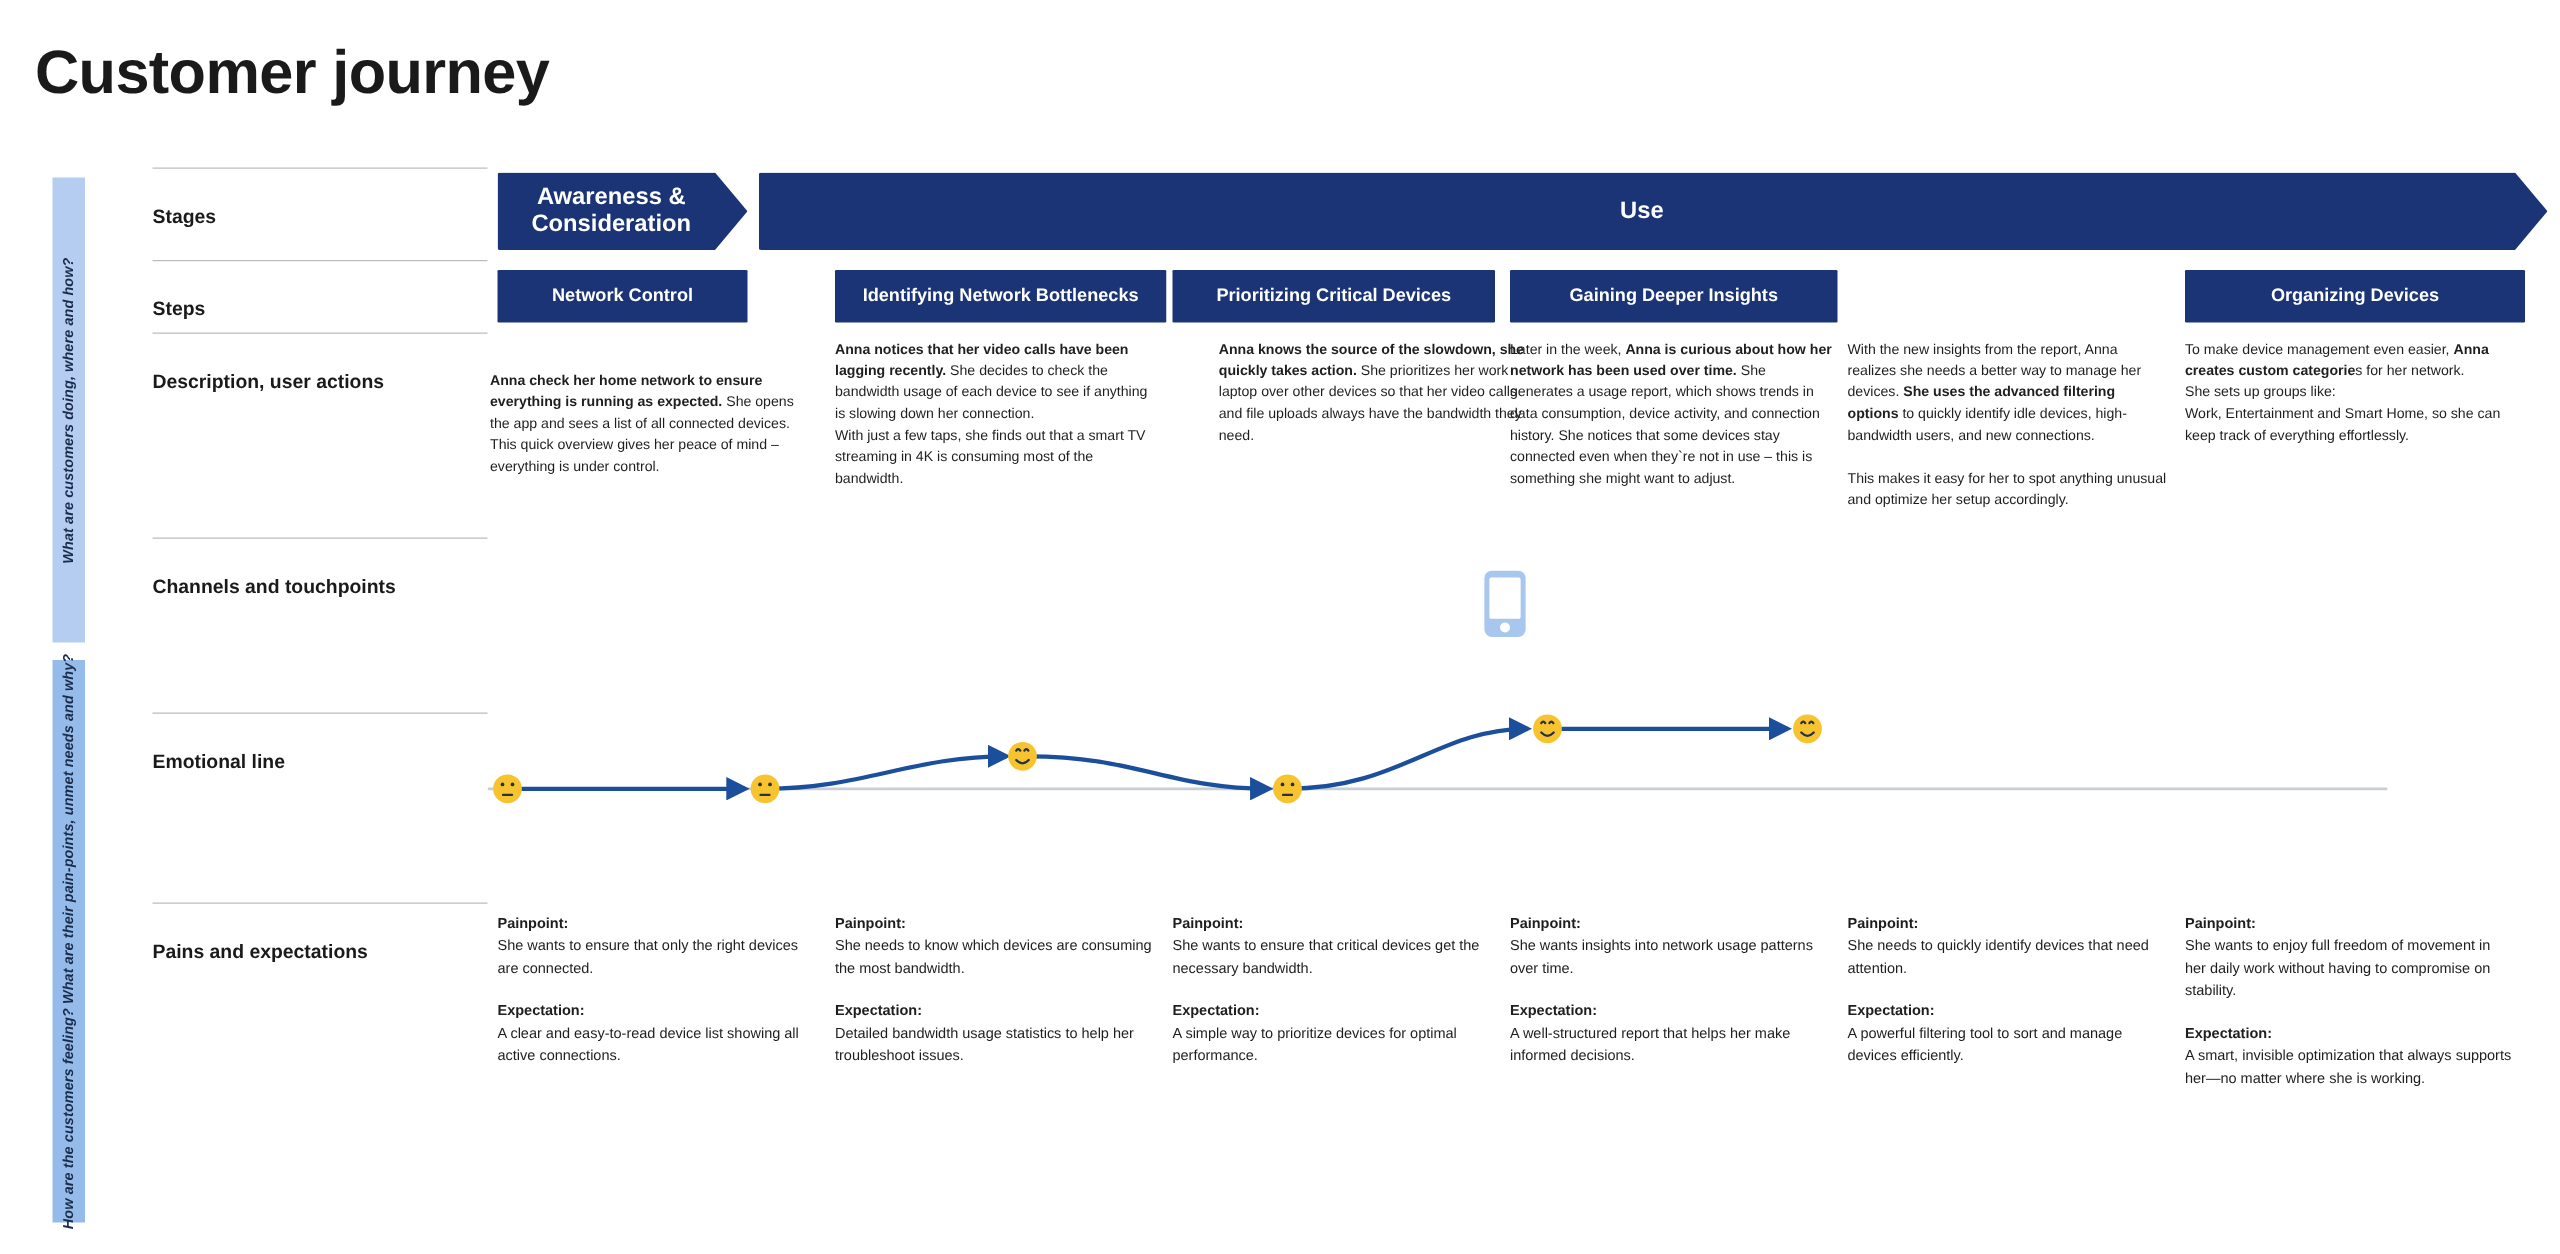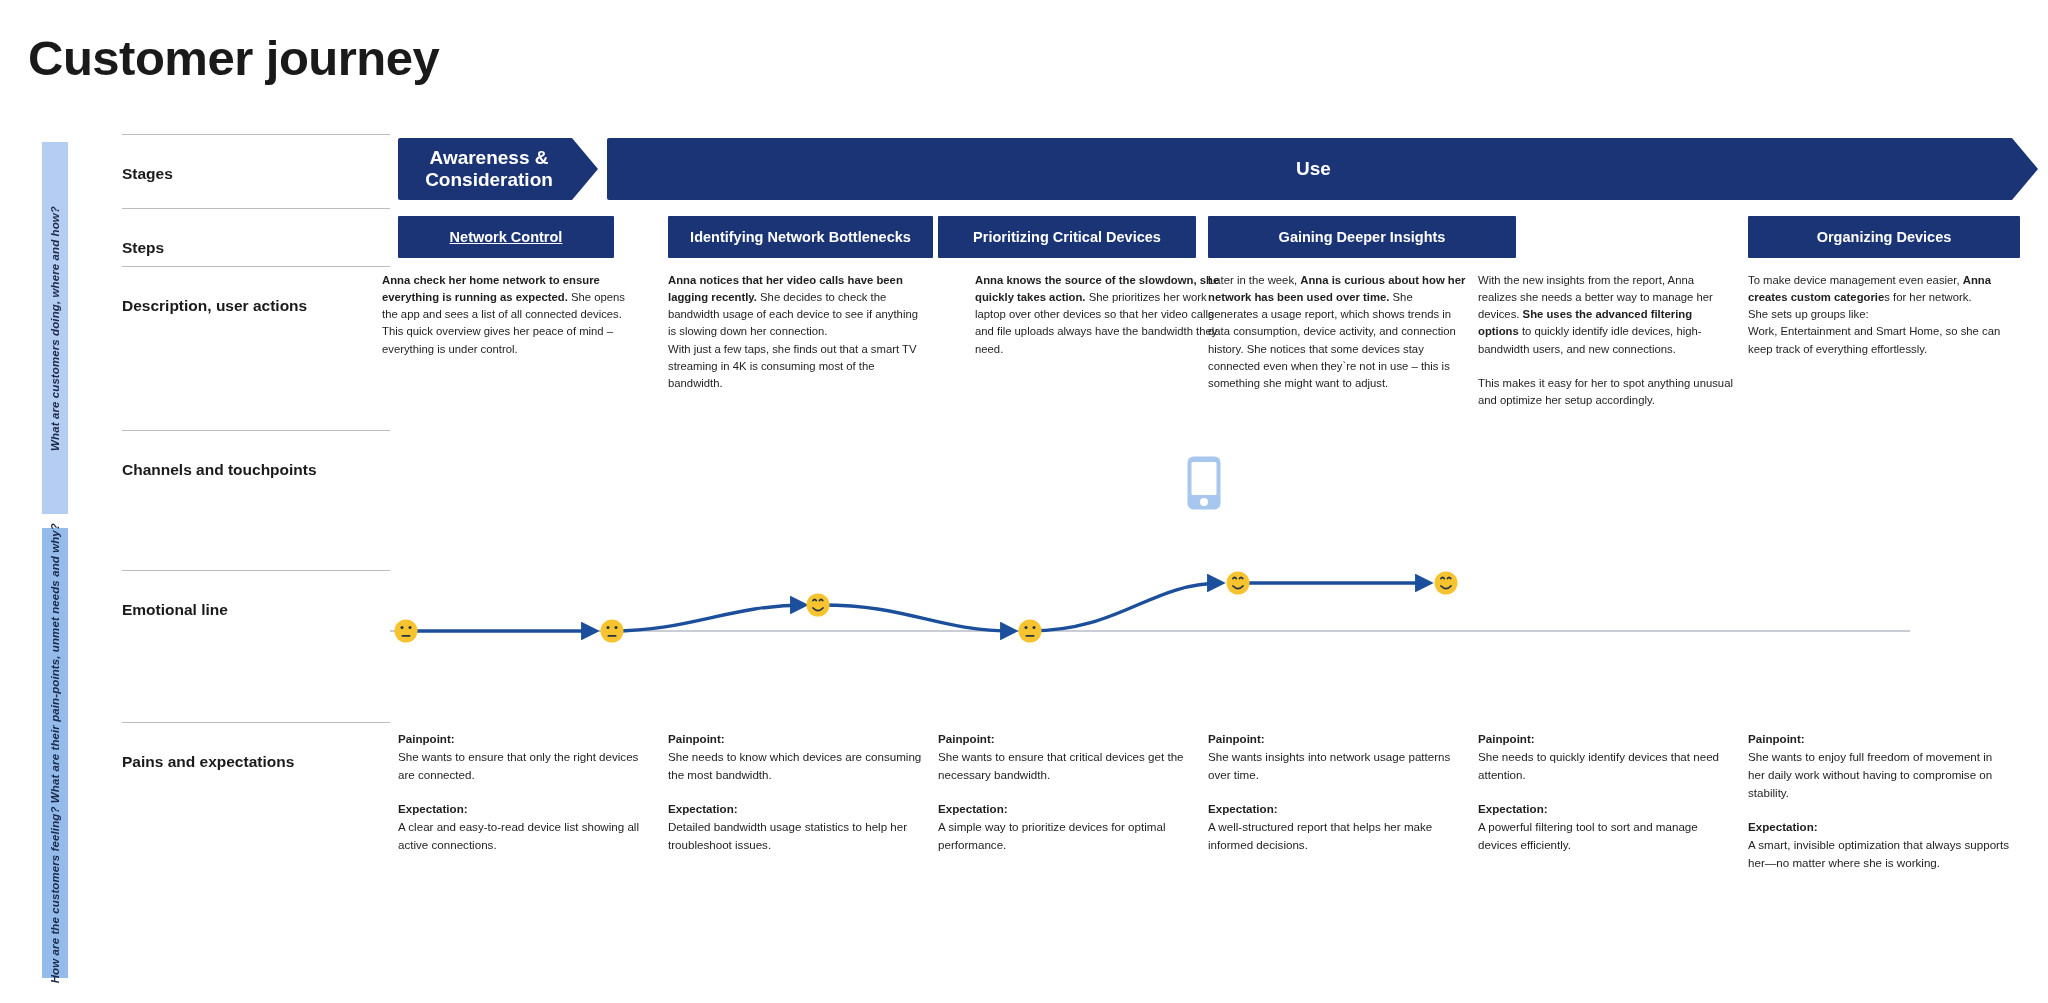--- a/index.html
+++ b/index.html
@@ -115,39 +115,39 @@
   <div class="stages-band">
     <div class="stage s1">
       <span>Awareness &amp; Consideration</span>
     </div>
     <div class="stage s2">
       <span>Use</span>
     </div>
   </div>
 
   <div class="steps-band" id="steps-band">
-      <div class="step" style="left: 0px; width: 216px; text-decoration: underline;">
+      <div class="step" style="left: 0px; width: 200px;">
         <span>Network Control</span>
       </div>
       <div class="step" style="left: 270px; width: 265px;">
         <span>Identifying Network Bottlenecks</span>
       </div>
       <div class="step" style="left: 540px; width: 258px;">
         <span>Prioritizing Critical Devices</span>
       </div>
-      <div class="step" style="left: 810px; width: 308px; align-items: center;">
+      <div class="step" style="left: 810px; width: 262px; align-items: center;">
         <span>Gaining Deeper Insights</span>
       </div>
       <div class="step" style="left: 1350px; width: 272px;">
         <span>Organizing Devices</span>
       </div>
     </div>
 
   <div id="desc-layer">
-      <div class="desc" style="left: 382px; width: 258px;"><b>Anna check her home network to ensure everything is running as expected.</b><span> She opens the app and sees a list of all connected devices.</span><br><span>This quick overview gives her peace of mind – everything is under control.</span></div>
+      <div class="desc" style="left: 392px; width: 258px; margin-top: 25px;"><b>Anna check her home network to ensure everything is running as expected.</b><span> She opens the app and sees a list of all connected devices.</span><br><span>This quick overview gives her peace of mind – everything is under control.</span></div>
       <div class="desc" style="left: 668px; width: 258px;"><b>Anna notices that her video calls have been lagging recently.</b><span> She decides to check the bandwidth usage of each device to see if anything is slowing down her connection.</span><br><span>With just a few taps, she finds out that a smart TV streaming in 4K is consuming most of the bandwidth.</span></div>
       <div class="desc" style="left: 938px; width: 258px; margin-left: 37px;"><b>Anna knows the source of the slowdown, she quickly takes action.</b><span> She prioritizes her work laptop over other devices so that her video calls and file uploads always have the bandwidth they need.</span></div>
       <div class="desc" style="left: 1208px; width: 258px;"><span>Later in the week, </span><b>Anna is curious about how her network has been used over time.</b><span> She generates a usage report, which shows trends in data consumption, device activity, and connection history. She notices that some devices stay connected even when they`re not in use – this is something she might want to adjust.</span></div>
       <div class="desc" style="left: 1478px; width: 258px;"><span>With the new insights from the report, Anna realizes she needs a better way to manage her devices. </span><b>She uses the advanced filtering options</b><span> to quickly identify idle devices, high-bandwidth users, and new connections.</span><br><span></span><br><span>This makes it easy for her to spot anything unusual and optimize her setup accordingly.</span></div>
       <div class="desc" style="left: 1748px; width: 258px;"><span>To make device management even easier, </span><b>Anna creates custom categorie</b><span>s for her network.</span><br><span>She sets up groups like:</span><br><span>Work, Entertainment and Smart Home, so she can keep track of everything effortlessly.</span></div>
     </div>
 
   <div class="phone-icon">
     <svg width="36" height="56" viewBox="0 0 36 56" aria-hidden="true">
       <rect x="1.5" y="1.5" width="33" height="53" rx="6" fill="#a8c7ef"></rect>

